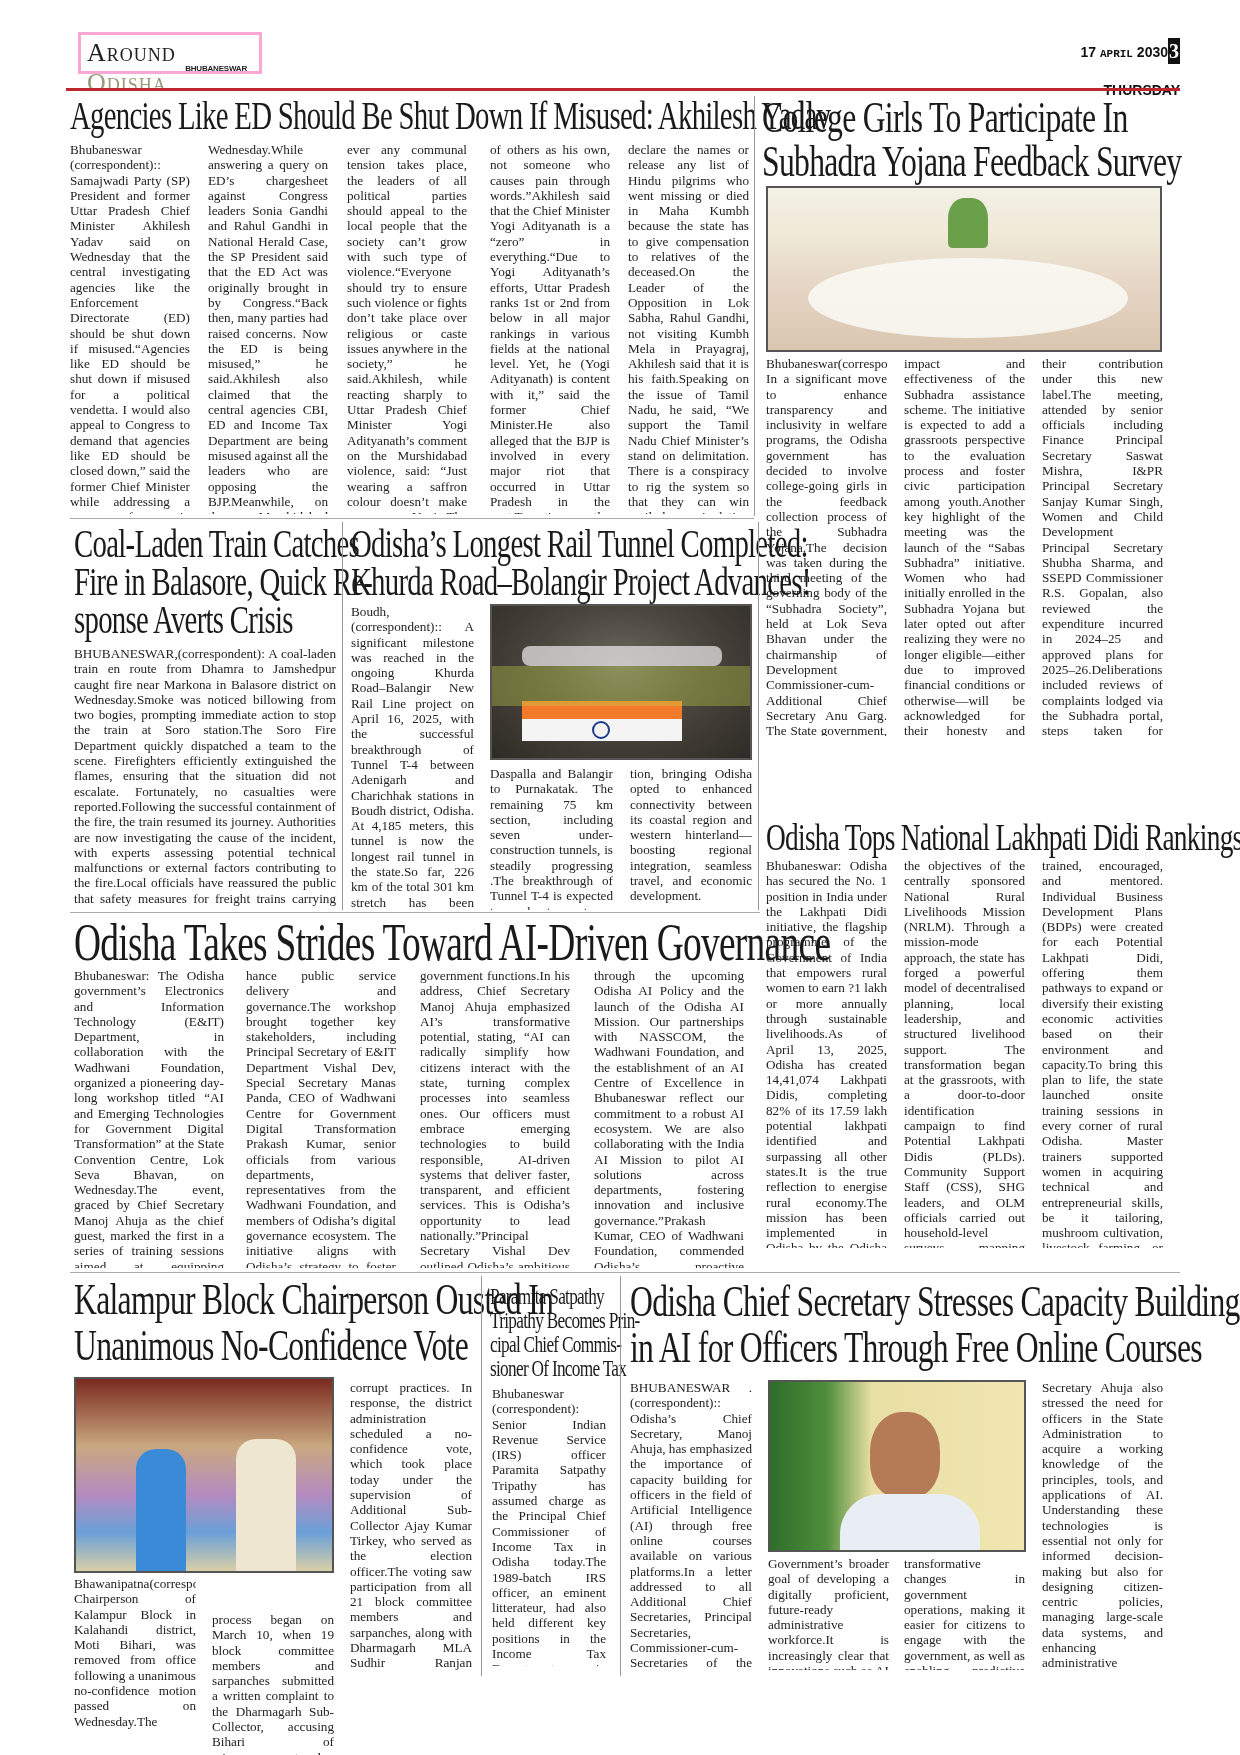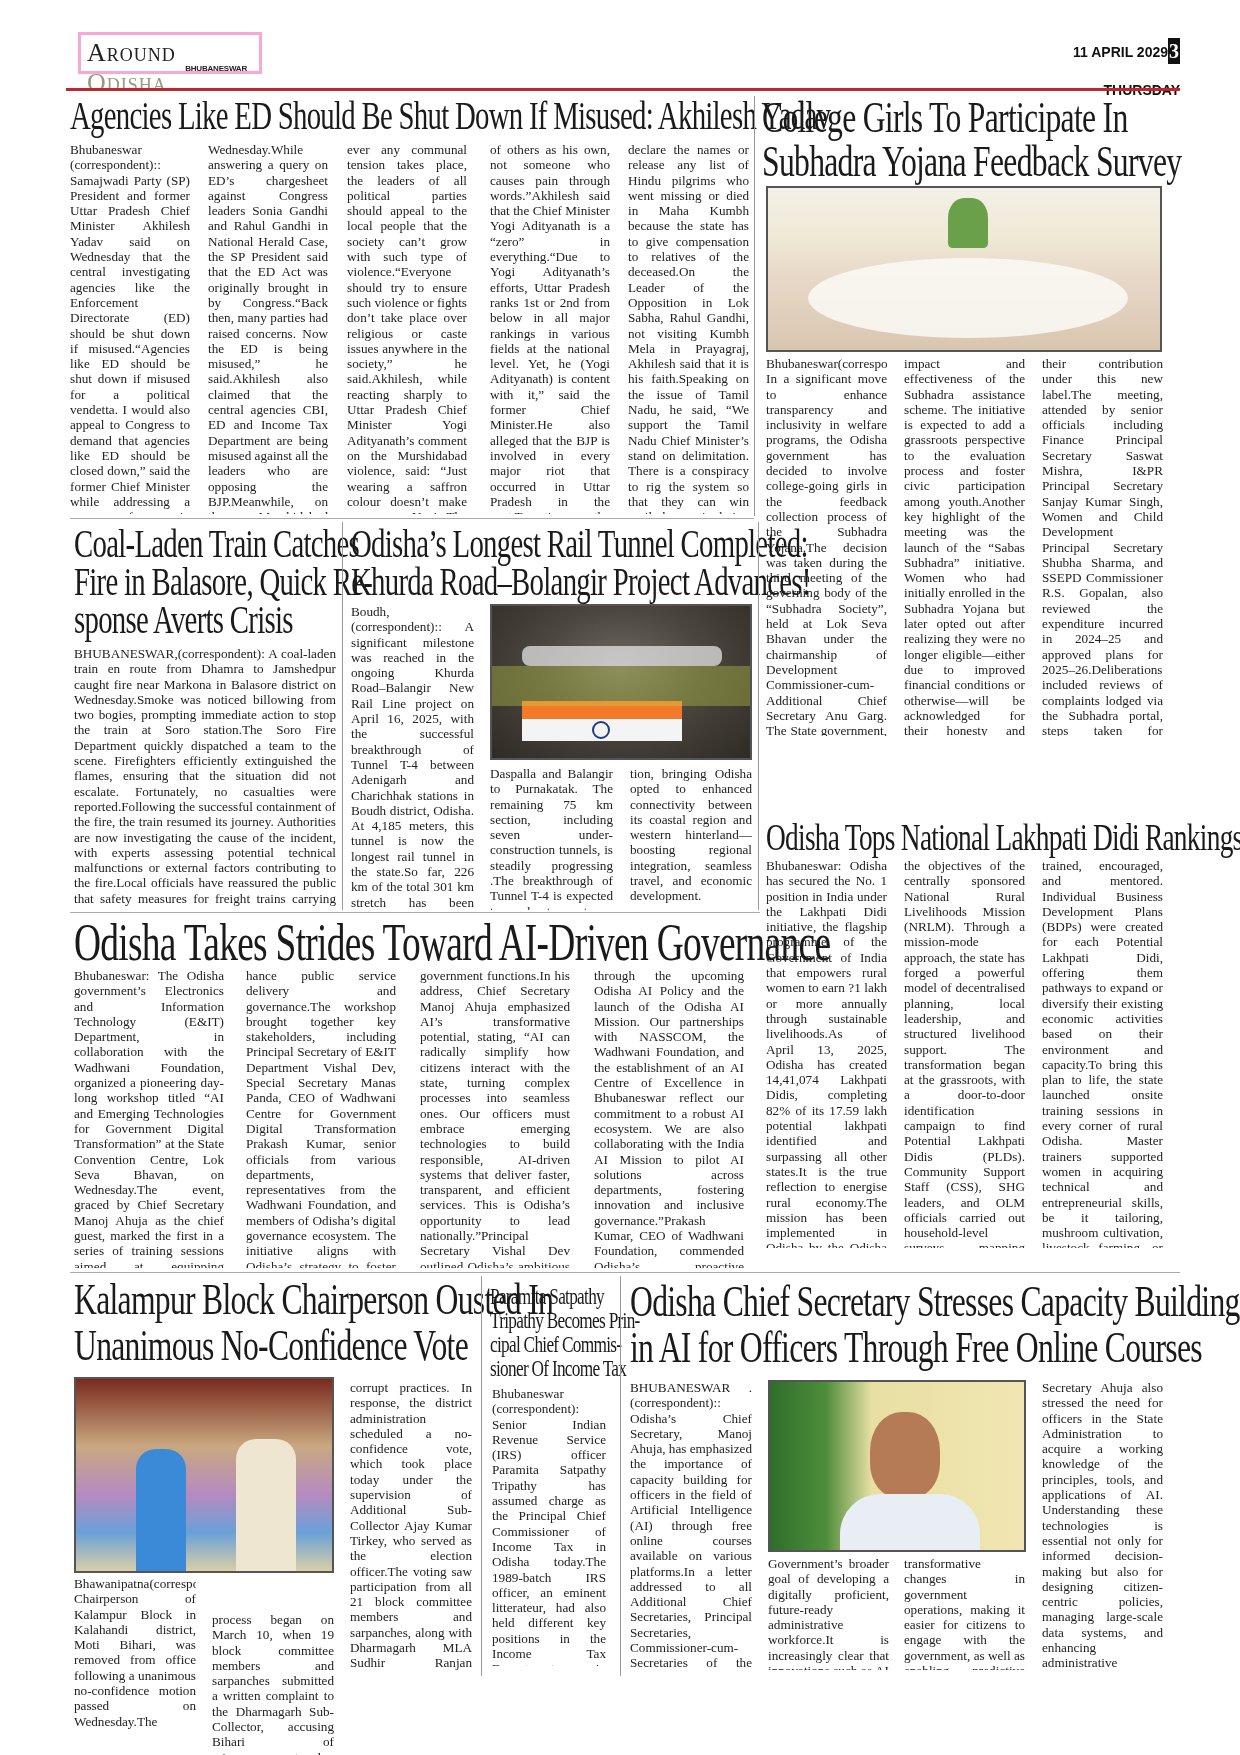--- a/index.html
+++ b/index.html
@@ -3,21 +3,21 @@
 <meta charset="utf-8">
 <style>
   * { box-sizing: border-box; margin: 0; padding: 0; }
   body { width: 1240px; height: 1755px; background: #fff; font-family: "Liberation Serif", serif; color: #1a1a1a; position: relative; overflow: hidden; }
   .abs { position: absolute; }
   .masthead-logo { left: 78px; top: 32px; width: 184px; height: 42px; border: 3px solid #f9a8d4; text-decoration: underline; }
   .logo-around { position: absolute; left: 6px; top: 3px; font-family: "Liberation Serif", serif; font-size: 26px; letter-spacing: 1px; color: #222; font-variant: small-caps; }
   .logo-odisha { color: #9b9a7c; }
   .logo-city { position: absolute; right: 12px; bottom: -2px; font-family: "Liberation Sans", sans-serif; font-size: 8px; font-weight: bold; color: #222; letter-spacing: -0.2px; }
   .date-line { right: 72px; top: 44px; font-family: "Liberation Sans", sans-serif; font-weight: bold; font-size: 14px; color: #111; }
-  .date-line .small { font-size: 14px; }
+  .date-line .small { font-size: 11px; font-family: Liberation Mono, monospace; }
   .page-num { right: 60px; top: 38px; width: 12px; height: 26px; background: #111; color: #fff; font-size: 20px; font-weight: bold; text-align: center; line-height: 26px; font-family: "Liberation Serif", serif; }
   .day-line { right: 60px; top: 66px; font-family: "Liberation Sans", sans-serif; font-weight: bold; font-size: 14px; color: #111; margin-top: 16px; }
   .red-rule { left: 66px; top: 88px; width: 1114px; height: 3px; background: #c0262d; }
   .headline { font-family: "Liberation Serif", serif; color: #1a1a1a; line-height: 1.02; transform-origin: left top; white-space: nowrap; letter-spacing: -1px; }
   .hl-condensed { transform: scaleX(0.72); }
   .col { font-family: "Liberation Serif", serif; font-size: 13.2px; line-height: 15.3px; text-align: justify; color: #222; overflow: hidden; hyphens: auto; }
   .vrule { background: #999; width: 1px; }
   .hrule { background: #aaa; height: 1px; }
   .photo { border: 2px solid #555; overflow: hidden; }
   .ph-meeting { background: linear-gradient(180deg, #f3f0e6 0%, #efe9d6 30%, #e8d8c8 55%, #d9c6b0 100%); }
@@ -27,21 +27,21 @@
   .flag { position: absolute; }
 </style>
 </head>
 <body>
 
 <div class="abs masthead-logo">
   <div class="logo-around"><span>Around</span> <span class="logo-odisha">Odisha</span></div>
   <div class="logo-city">BHUBANESWAR</div>
 </div>
 <div class="abs date-line">
-  <span>11</span> <span class="small">APRIL</span> <span>2029</span>
+  <span>17</span> <span class="small">APRIL</span> <span>2030</span>
 </div>
 <div class="abs page-num">3</div>
 <div class="abs day-line">THURSDAY</div>
 <div class="abs red-rule"></div>
 
 <div class="abs headline hl-condensed" style="left:70px; top:96px; font-size:40px;">Agencies Like ED Should Be Shut Down If Misused: Akhilesh Yadav</div>
 <div class="abs col" style="left:70px; top:142px; width:120px; height:372px;">Bhubaneswar (correspondent):: Samajwadi Party (SP) President and former Uttar Pradesh Chief Minister Akhilesh Yadav said on Wednesday that the central investigating agencies like the Enforcement Directorate (ED) should be shut down if misused.“Agencies like ED should be shut down if misused for a political vendetta. I would also appeal to Congress to demand that agencies like ED should be closed down,” said the former Chief Minister while addressing a press conference in Odisha on</div>
 <div class="abs col" style="left:208px; top:142px; width:120px; height:372px;">Wednesday.While answering a query on ED’s chargesheet against Congress leaders Sonia Gandhi and Rahul Gandhi in National Herald Case, the SP President said that the ED Act was originally brought in by Congress.“Back then, many parties had raised concerns. Now the ED is being misused,” he said.Akhilesh also claimed that the central agencies CBI, ED and Income Tax Department are being misused against all the leaders who are opposing the BJP.Meanwhile, on the Murshidabad violence, Akhilesh said that wher-</div>
 <div class="abs col" style="left:347px; top:142px; width:120px; height:372px;">ever any communal tension takes place, the leaders of all political parties should appeal to the local people that the society can’t grow with such type of violence.“Everyone should try to ensure such violence or fights don’t take place over religious or caste issues anywhere in the society,” he said.Akhilesh, while reacting sharply to Uttar Pradesh Chief Minister Yogi Adityanath’s comment on the Murshidabad violence, said: “Just wearing a saffron colour doesn’t make someone a Yogi. The Gita says a true Yogi is one who feels the pain</div>
 <div class="abs col" style="left:490px; top:142px; width:120px; height:372px;">of others as his own, not someone who causes pain through words.”Akhilesh said that the Chief Minister Yogi Adityanath is a “zero” in everything.“Due to Yogi Adityanath’s efforts, Uttar Pradesh ranks 1st or 2nd from below in all major rankings in various fields at the national level. Yet, he (Yogi Adityanath) is content with it,” said the former Chief Minister.He also alleged that the BJP is involved in every major riot that occurred in Uttar Pradesh in the past.Targeting the ruling BJP government in Uttar Pradesh, he said that the state government did not</div>

